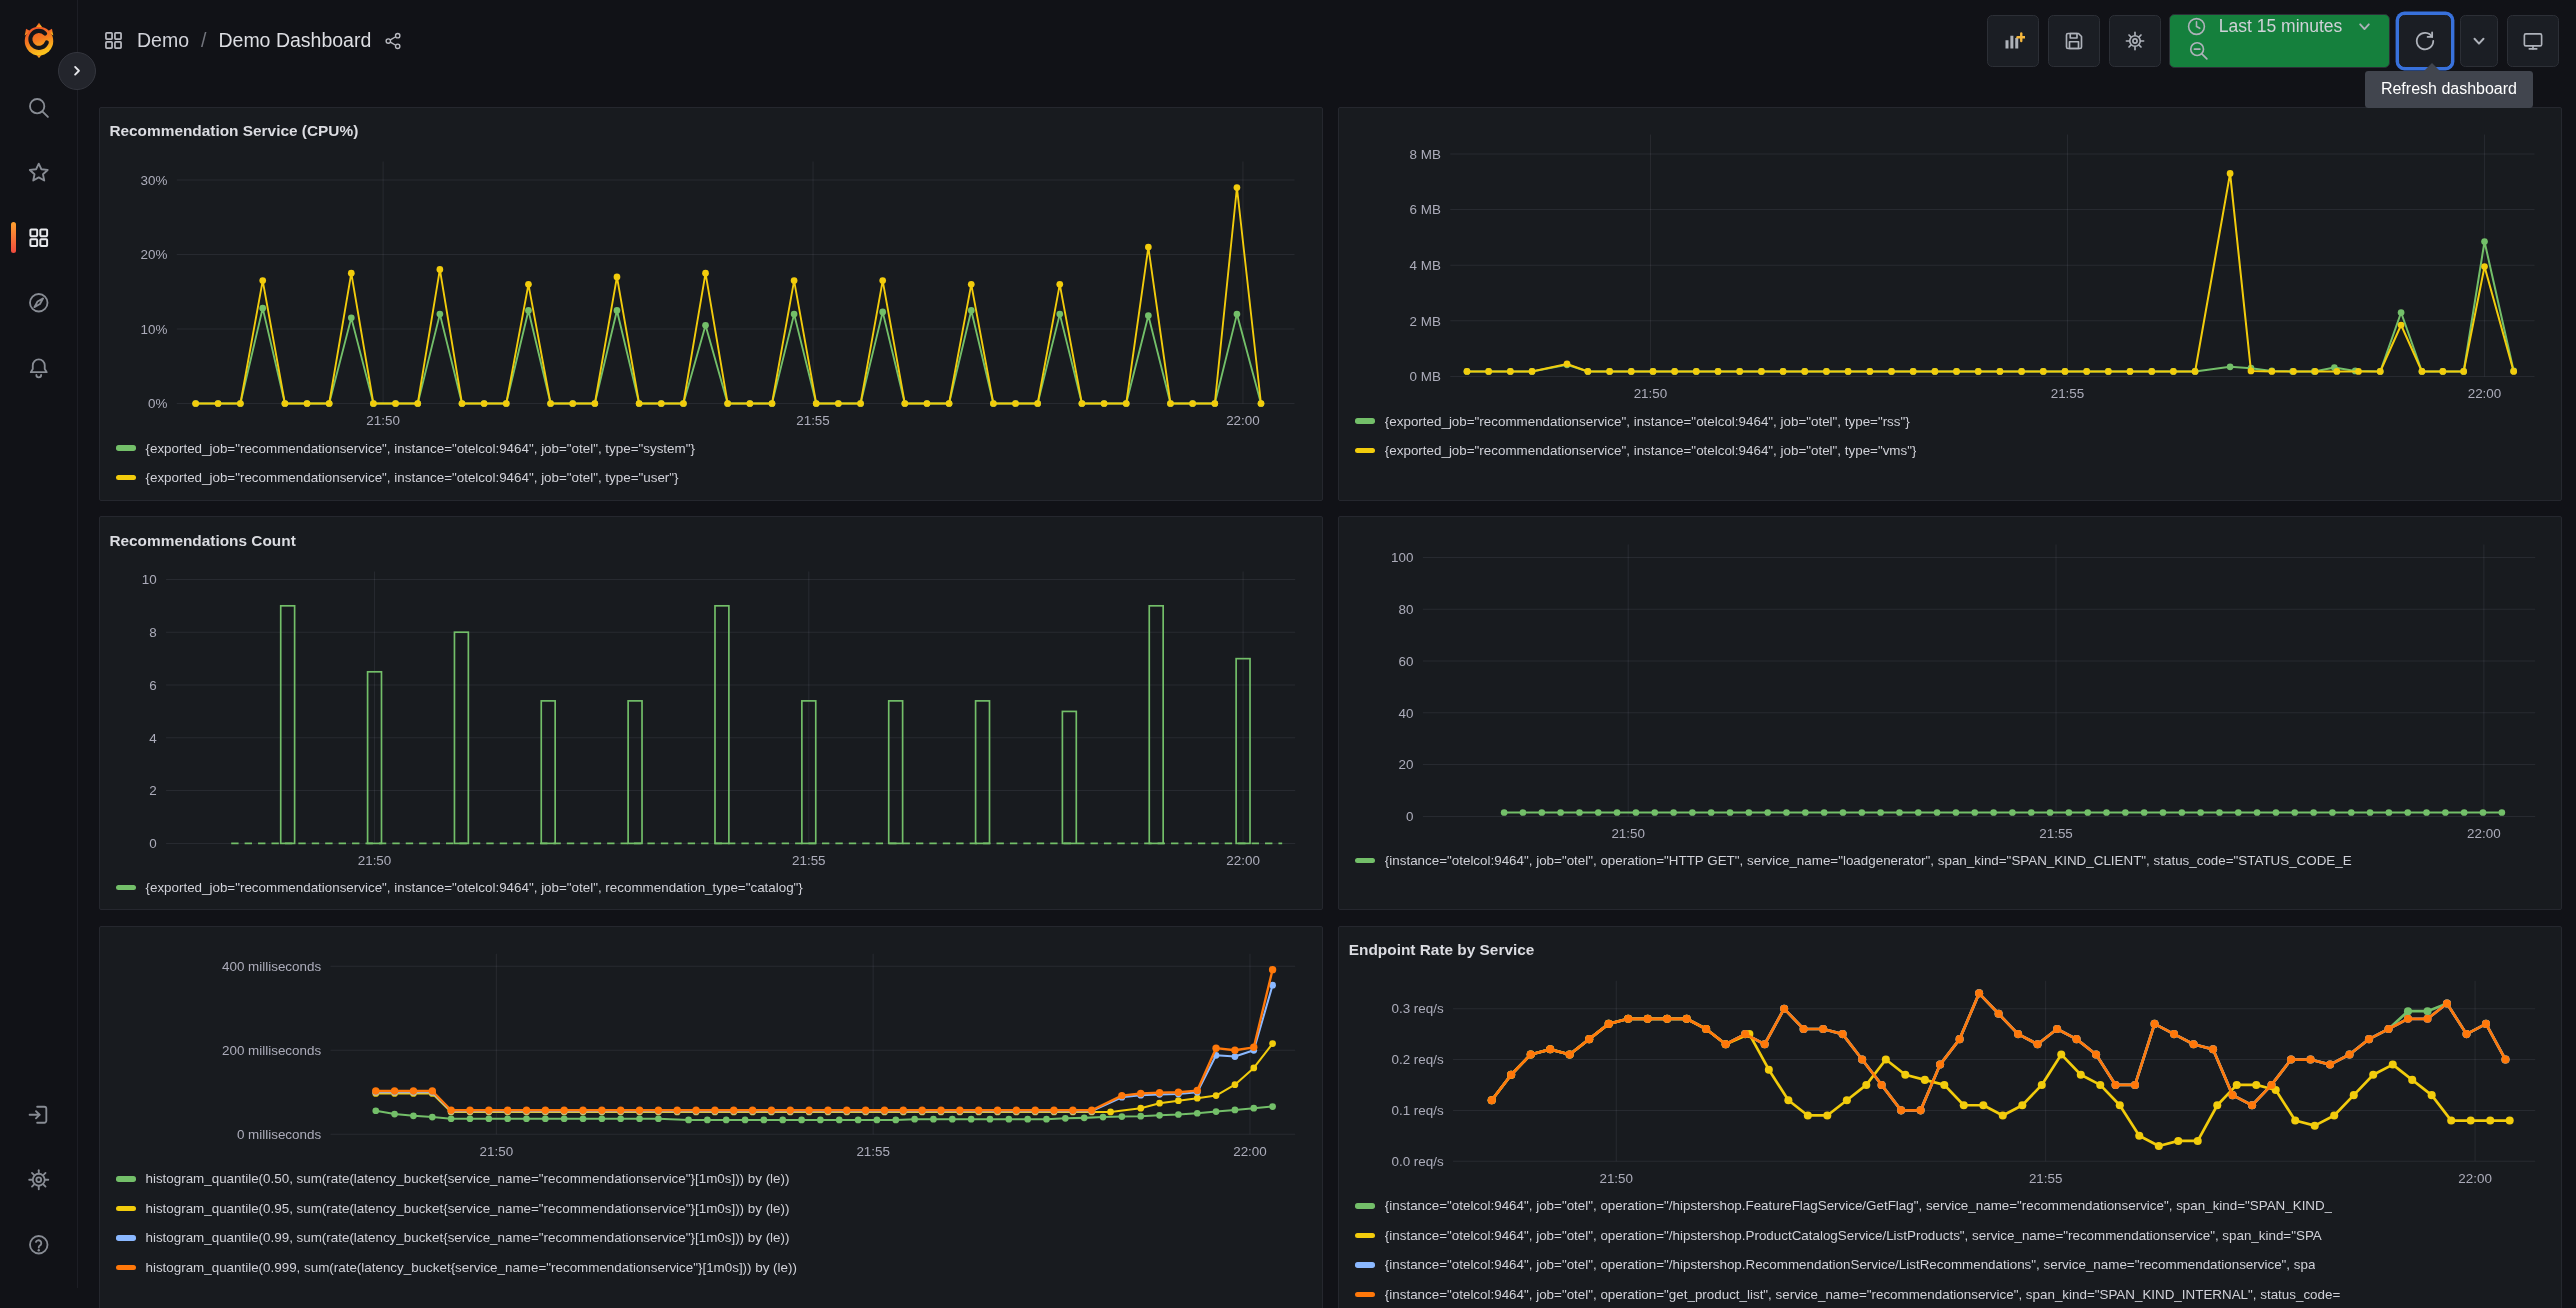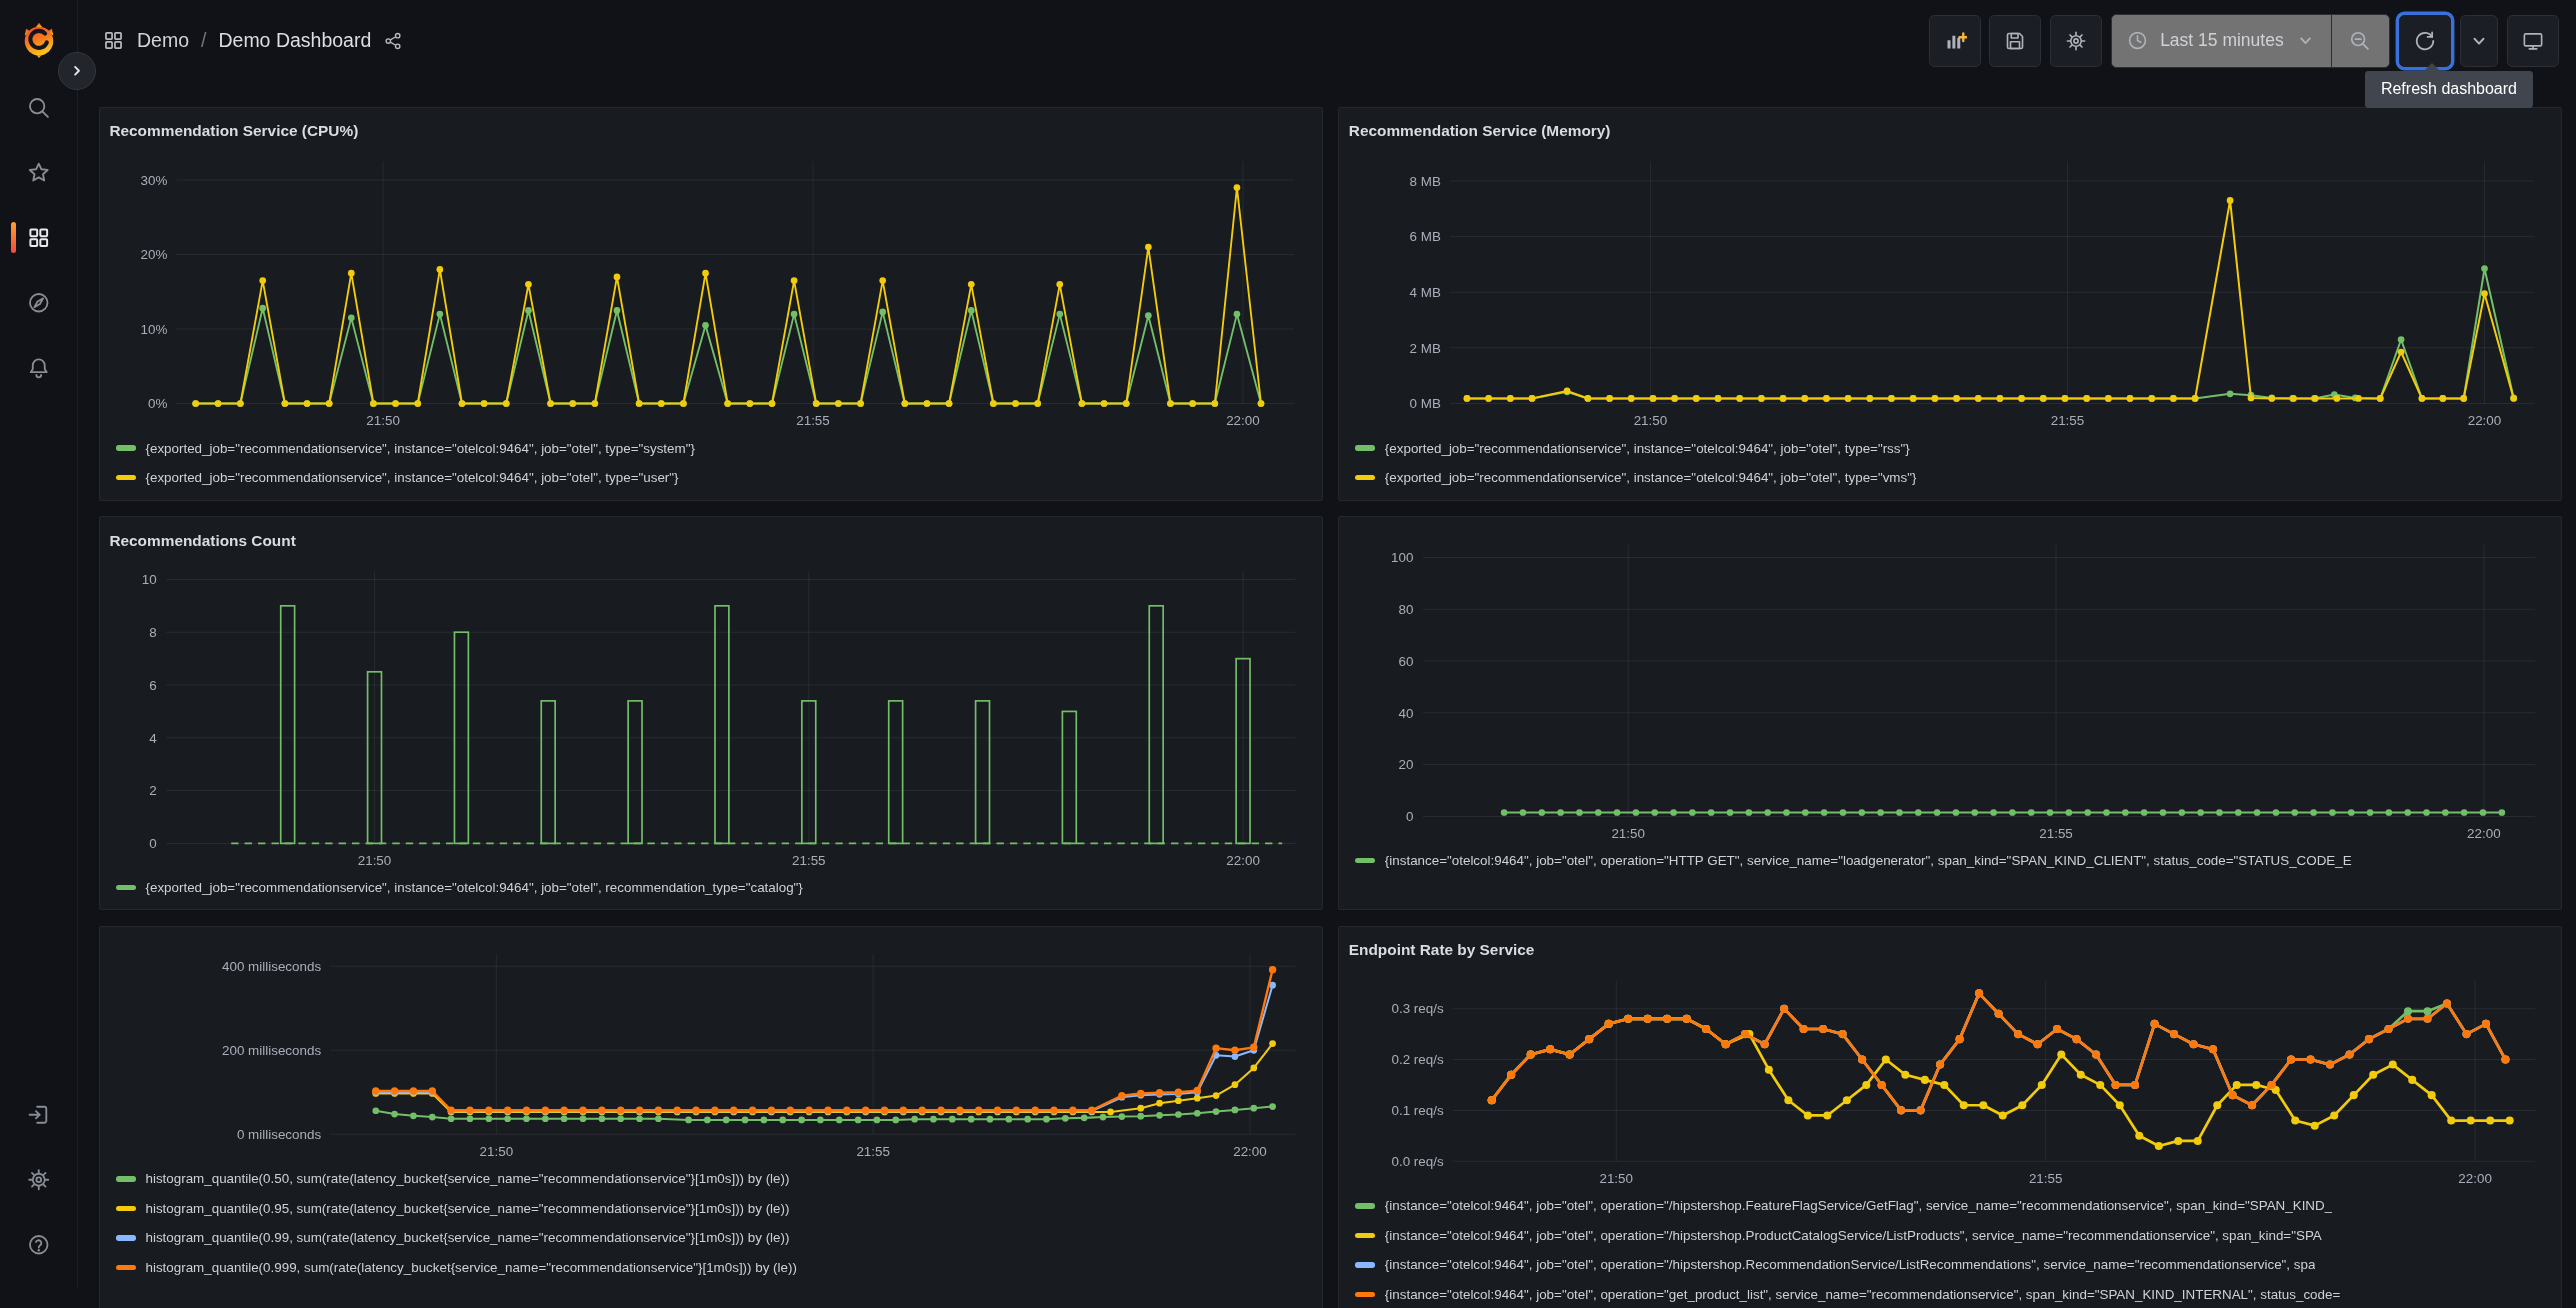--- a/index.html
+++ b/index.html
@@ -26,21 +26,21 @@
   #breadcrumb svg{width:23px;height:23px;color:#b9bac1;}
   .crumb{font-size:19.5px;font-weight:500;color:#d2d3da;cursor:pointer;}
   .crumb-current{color:#dddee3;}
   .crumb-sep{font-size:19.5px;color:#73757d;}
   #toolbar{margin-left:auto;display:flex;align-items:center;gap:8.7px;padding-right:17.5px;}
   .tb-btn{height:52px;min-width:52px;background:#1b1e24;border:0.7px solid #2c2f36;border-radius:5.4px;
     display:flex;align-items:center;justify-content:center;color:#aeb2ba;cursor:pointer;padding:0;}
   .tb-btn svg{width:24px;height:24px;}
   .tb-btn.narrow{min-width:38px;}
   .tb-btn.focused{box-shadow:0 0 0 3.4px #3871dc;border-color:#1b1e24;}
-  #time-group{height:52px;display:flex;align-items:stretch;background:#737373;border:0.7px solid #2c2f36;border-radius:5.4px;color:#aeb2ba;cursor:pointer;}
+  #time-group{height:52px;display:flex;align-items:stretch;background:#15803d;border:0.7px solid #2c2f36;border-radius:5.4px;color:#aeb2ba;cursor:pointer;flex-direction:column;}
   #time-range-btn{display:flex;align-items:center;gap:10.7px;padding:0 13.4px 0 14.8px;background:none;border:none;color:#aeb2ba;cursor:pointer;}
   #time-range-btn svg{width:23px;height:23px;}
   #time-range-label{font-size:17.5px;font-weight:500;color:#d0d1d8;white-space:nowrap;}
   #time-divider{width:0.7px;background:#2c2f36;}
   #zoom-out-btn{width:58px;display:flex;align-items:center;justify-content:center;background:none;border:none;color:#aeb2ba;cursor:pointer;}
   #zoom-out-btn svg{width:24px;height:24px;}
   
   #tooltip{position:absolute;top:71px;right:43px;background:#41454e;color:#ffffff;font-size:16px;
     padding:9.4px 16px;border-radius:3.4px;z-index:20;white-space:nowrap;}
   #tooltip::before{content:"";position:absolute;top:-8px;right:93px;border:8.7px solid transparent;border-bottom-color:#41454e;border-top:none;}
@@ -376,21 +376,20 @@
             <span class="swatch" style="background: rgb(115, 191, 105);"></span>
             <span class="legend-label">{exported_job="recommendationservice", instance="otelcol:9464", job="otel", type="system"}</span>
           </div>
           <div class="legend-row">
             <span class="swatch" style="background: rgb(242, 204, 12);"></span>
             <span class="legend-label">{exported_job="recommendationservice", instance="otelcol:9464", job="otel", type="user"}</span>
           </div>
         </div>
       </section>
       <section class="panel">
-        <div class="panel-title">Recommendation Service (Memory)</div>
         <svg width="1205" height="289" class="chart-area" viewBox="0 0 1795 431">
           <line x1="448.52307692307676" y1="26" x2="448.52307692307676" y2="387" stroke="rgba(204,204,220,0.09)" stroke-width="1.5"></line>
           <text x="448.52307692307676" y="419" fill="rgba(204,204,220,0.82)" font-size="20" text-anchor="middle">21:50</text>
           <line x1="1070.4461538461537" y1="26" x2="1070.4461538461537" y2="387" stroke="rgba(204,204,220,0.09)" stroke-width="1.5"></line>
           <text x="1070.4461538461537" y="419" fill="rgba(204,204,220,0.82)" font-size="20" text-anchor="middle">21:55</text>
           <line x1="1692.3692307692306" y1="26" x2="1692.3692307692306" y2="387" stroke="rgba(204,204,220,0.09)" stroke-width="1.5"></line>
           <text x="1692.3692307692306" y="419" fill="rgba(204,204,220,0.82)" font-size="20" text-anchor="middle">22:00</text>
           <line x1="150" y1="387" x2="1767" y2="387" stroke="rgba(204,204,220,0.09)" stroke-width="1.5"></line>
           <text x="136" y="394" fill="rgba(204,204,220,0.82)" font-size="20" text-anchor="end">0 MB</text>
           <line x1="150" y1="304.01149425287355" x2="1767" y2="304.01149425287355" stroke="rgba(204,204,220,0.09)" stroke-width="1.5"></line>

